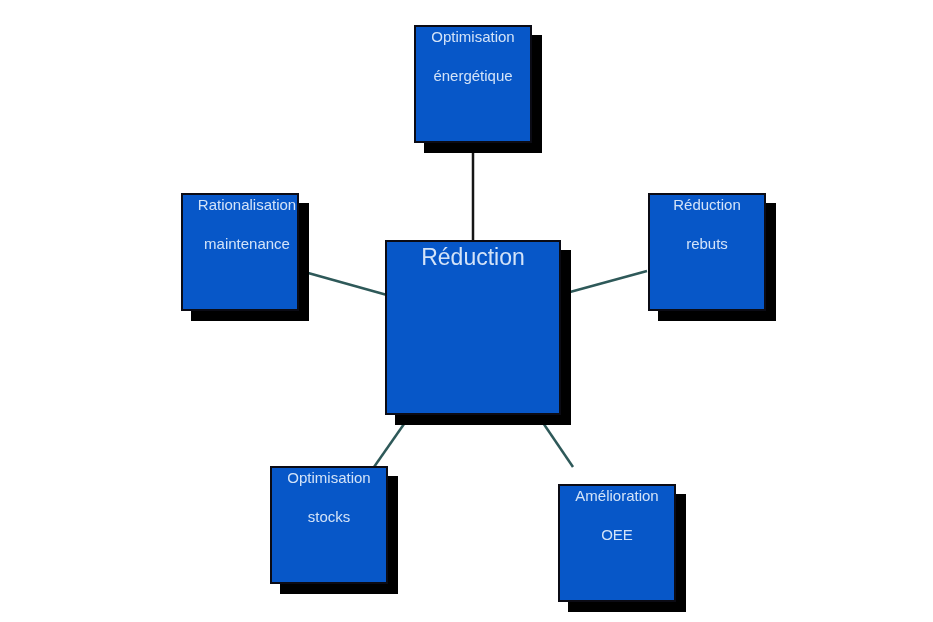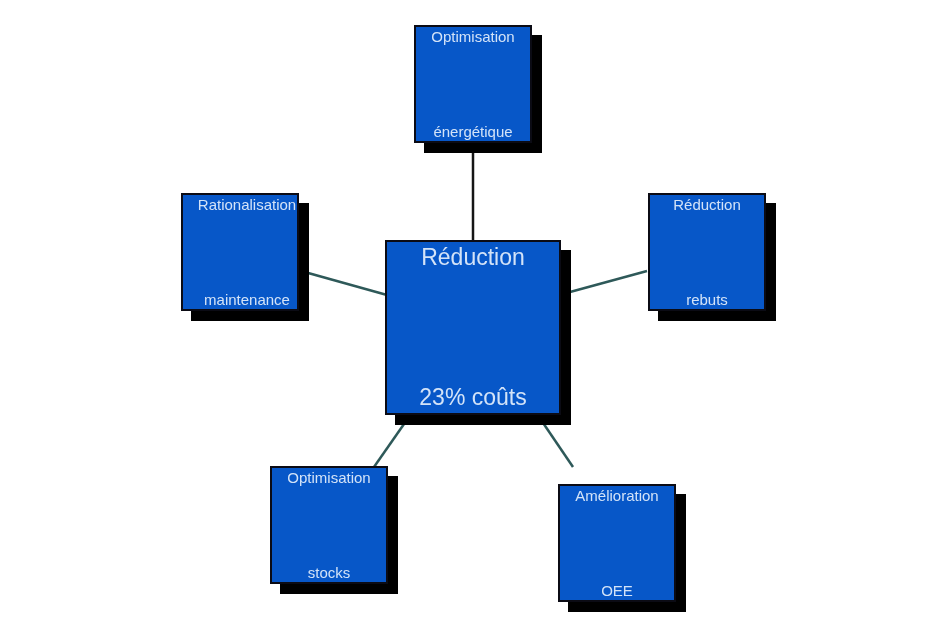--- a/index.html
+++ b/index.html
@@ -26,21 +26,21 @@
   .node {
     position: absolute;
     z-index: 2;
     box-sizing: border-box;
     background: #0757c8;
     border: 2px solid #0b0b14;
     box-shadow: 10px 10px 0 #000000;
     display: flex;
     flex-direction: column;
     align-items: center;
-    justify-content: space-between;
+    justify-content: flex-start;
     text-align: center;
     color: #d3e3f8;
     gap: 20px;
   }
   .node .line {
     display: block;
     white-space: nowrap;
   }
   .satellite {
     width: 118px;
@@ -70,21 +70,20 @@
   <svg class="connector-layer" viewBox="0 0 933 622" xmlns="http://www.w3.org/2000/svg">
     <line x1="473" y1="143" x2="473" y2="242" stroke="#161616" stroke-width="2.5"></line>
     <line x1="301" y1="271" x2="387" y2="295" stroke="#2e5959" stroke-width="2.5"></line>
     <line x1="647" y1="271" x2="559" y2="295" stroke="#2e5959" stroke-width="2.5"></line>
     <line x1="411" y1="414" x2="374" y2="467" stroke="#2e5959" stroke-width="2.5"></line>
     <line x1="537" y1="414" x2="573" y2="467" stroke="#2e5959" stroke-width="2.5"></line>
   </svg>
 
   <div class="node center-node">
     <span class="line">Réduction</span>
-    <span class="line">23% coûts</span>
   </div>
 
   <div class="node satellite node-top">
     <span class="line">Optimisation</span>
     <span class="line">énergétique</span>
   </div>
 
   <div class="node satellite node-left">
     <span class="line">Rationalisation</span>
     <span class="line">maintenance</span>

